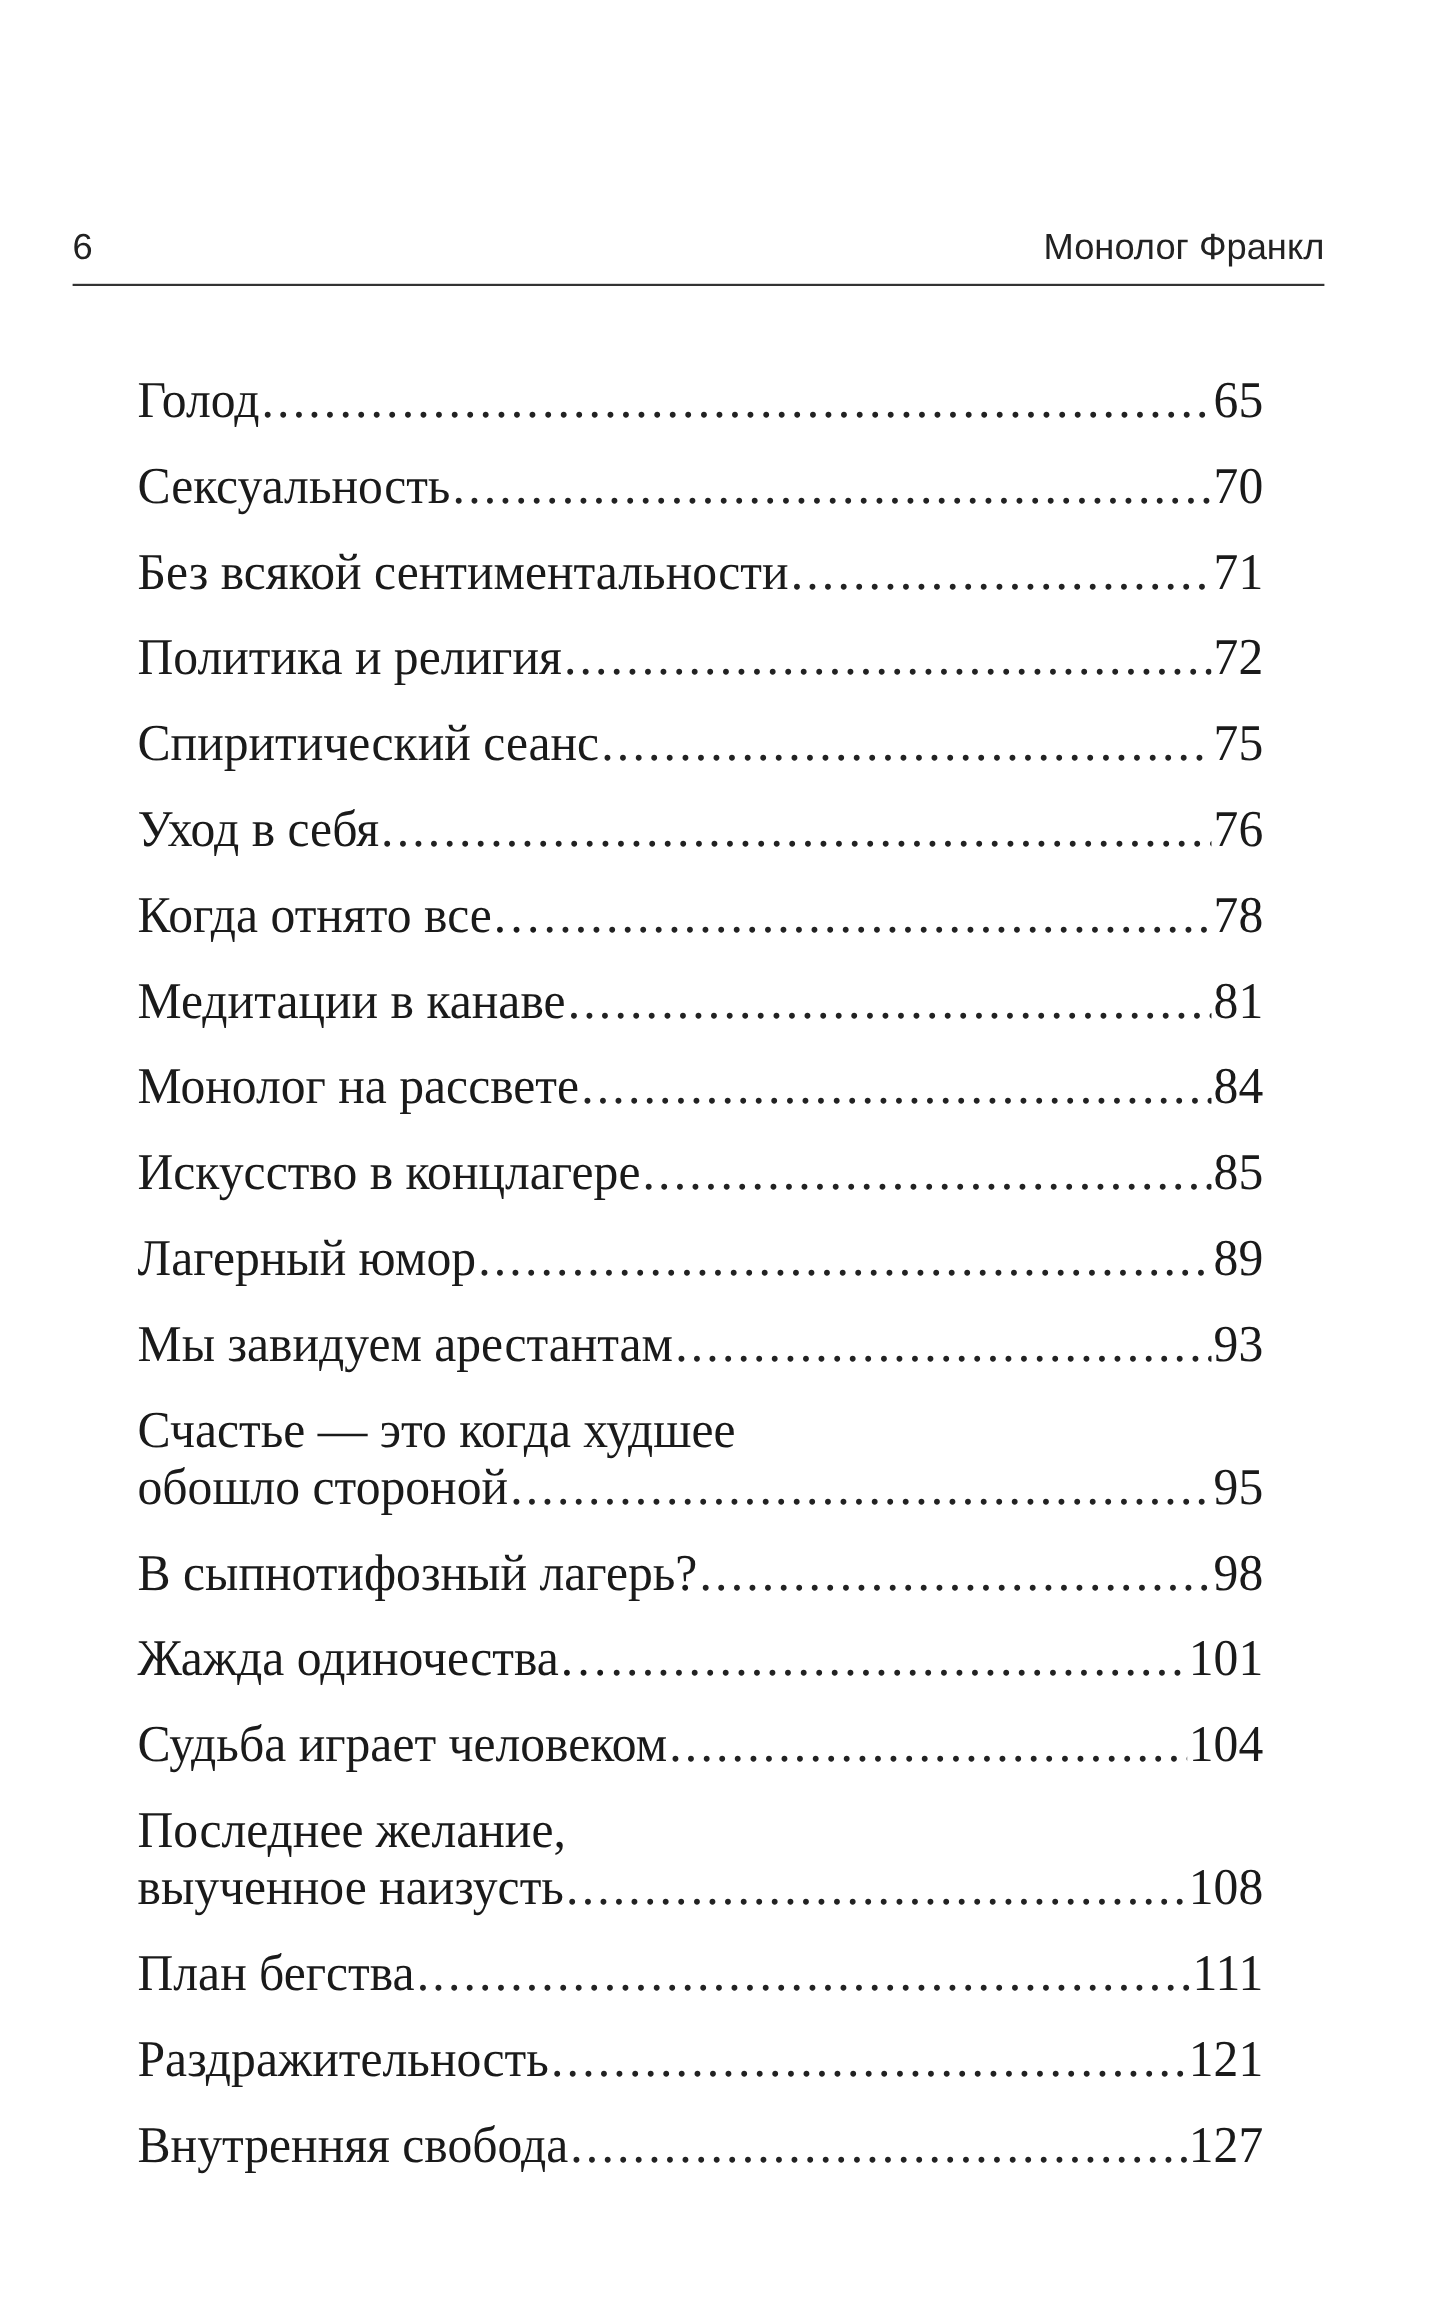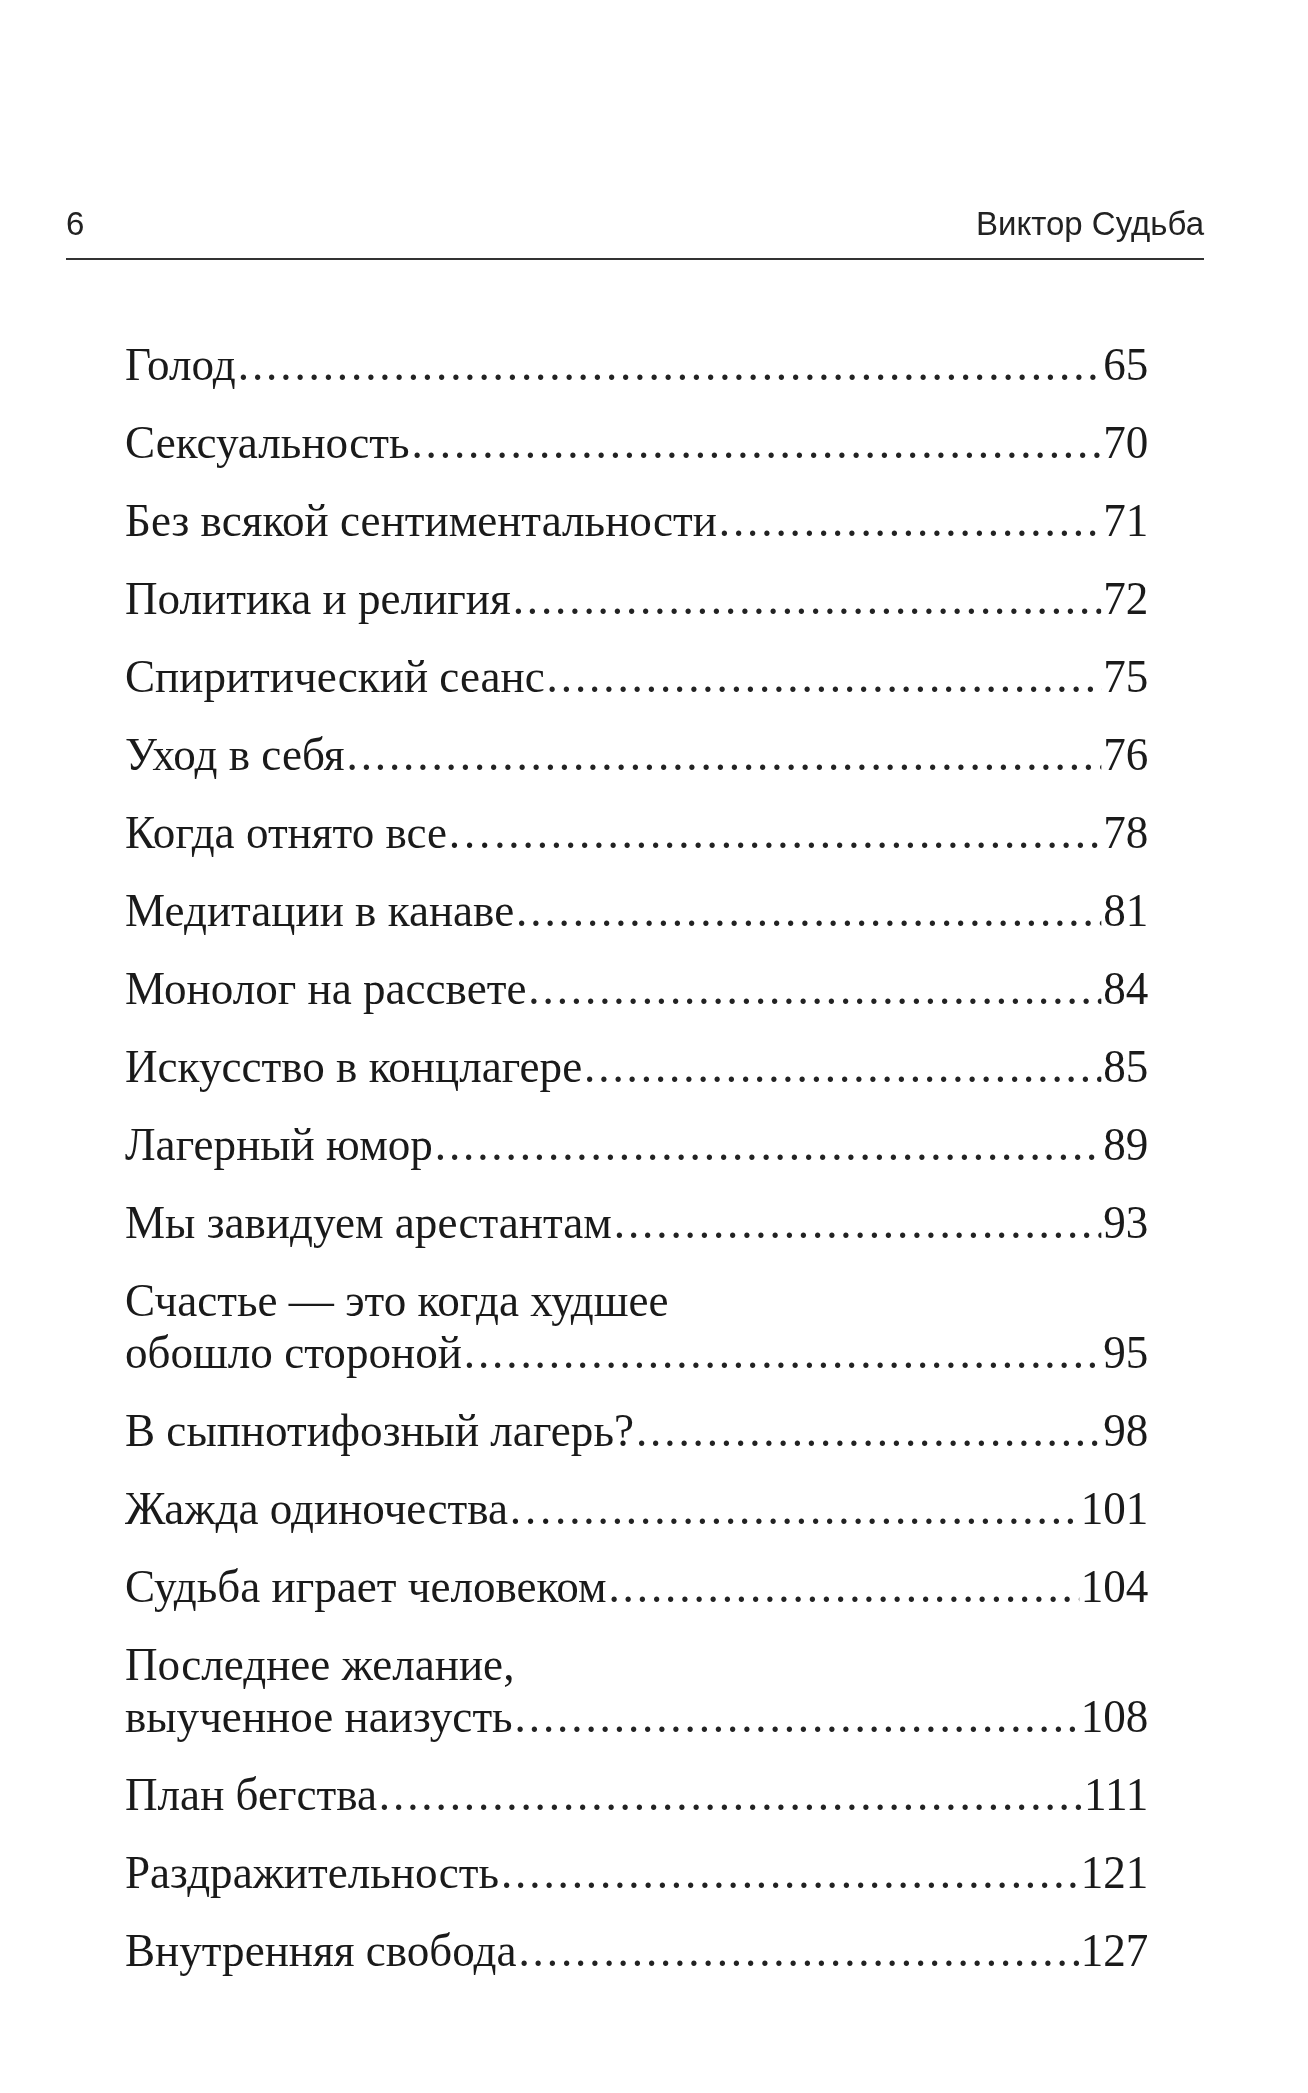--- a/index.html
+++ b/index.html
@@ -27,21 +27,21 @@
     content: "........................................................................................................................................................................";
   }
   .toc-entry .page { flex: 0 0 auto; text-align: right; }
   .toc-entry.two-line .first { display: block; }
 </style>
 </head>
 <body>
 
 <div class="running-head">
   <span>6</span>
-  <span>Виктор Судьба</span>
+  <span>Монолог Франкл</span>
 </div>
 <div class="rule"></div>
 
 <div class="toc">
   <div class="toc-entry">
       <div class="line">
         <span class="title">Голод</span>
         <span class="leader"></span>
         <span class="page">65</span>
       </div>

